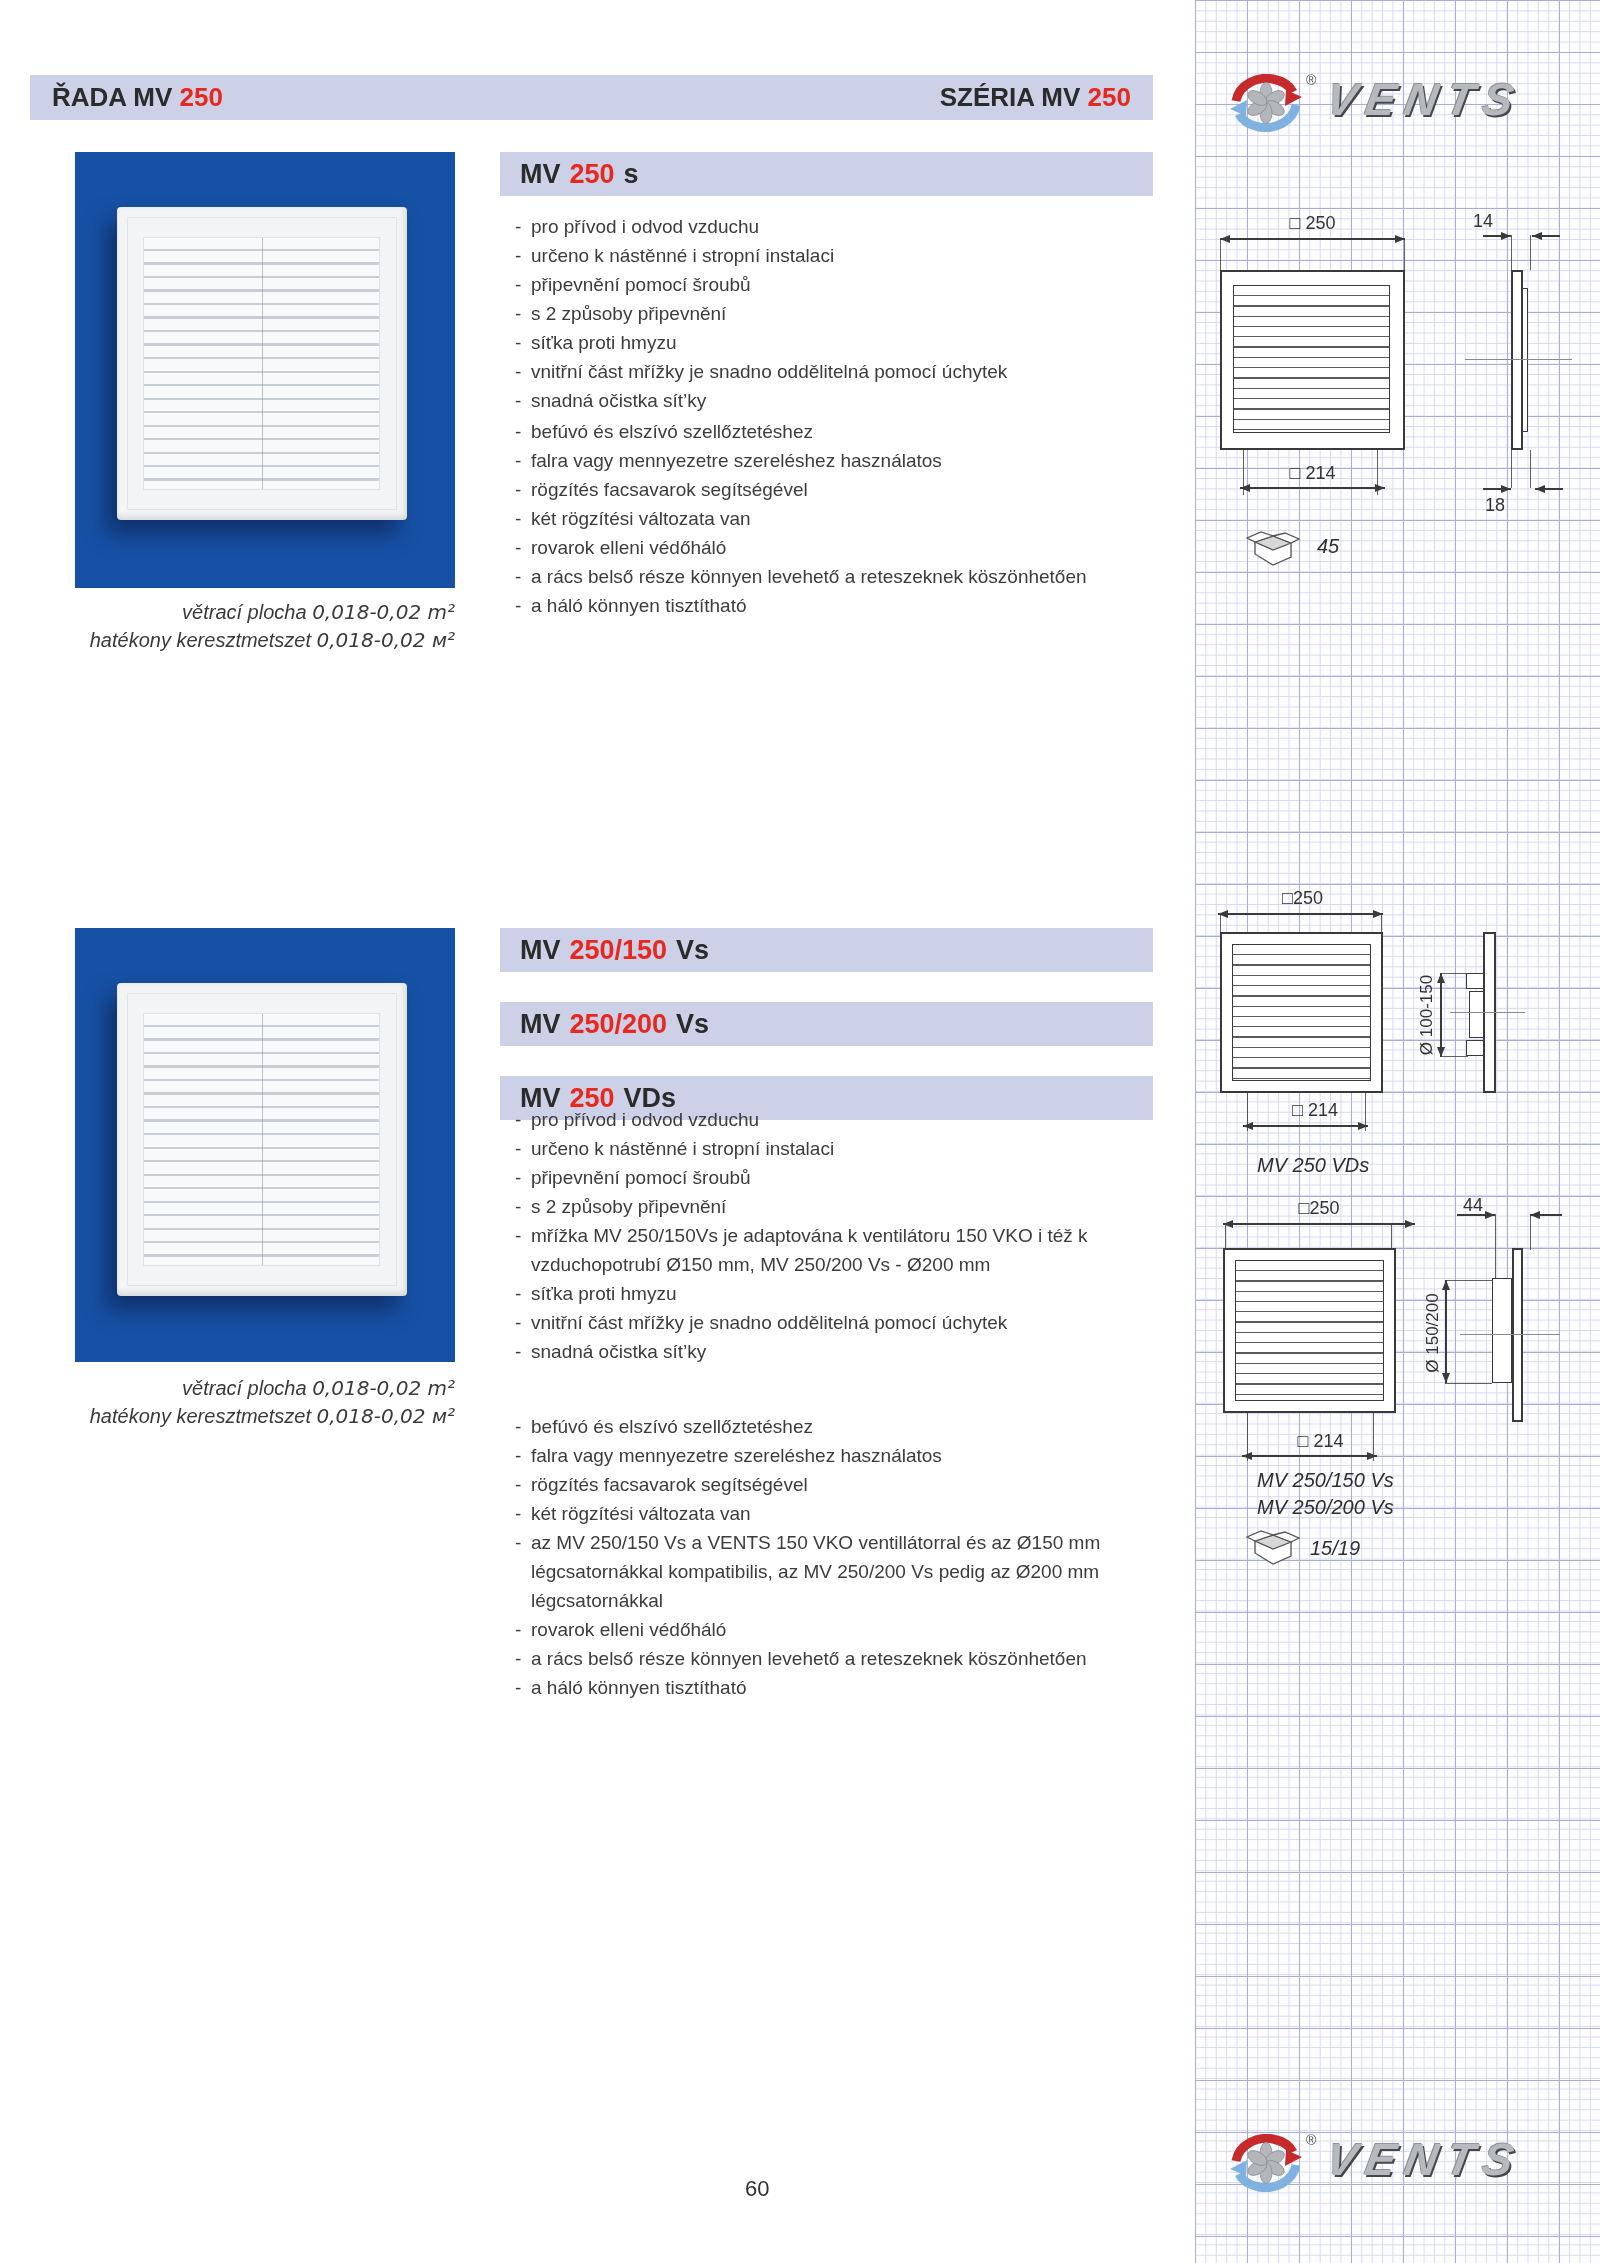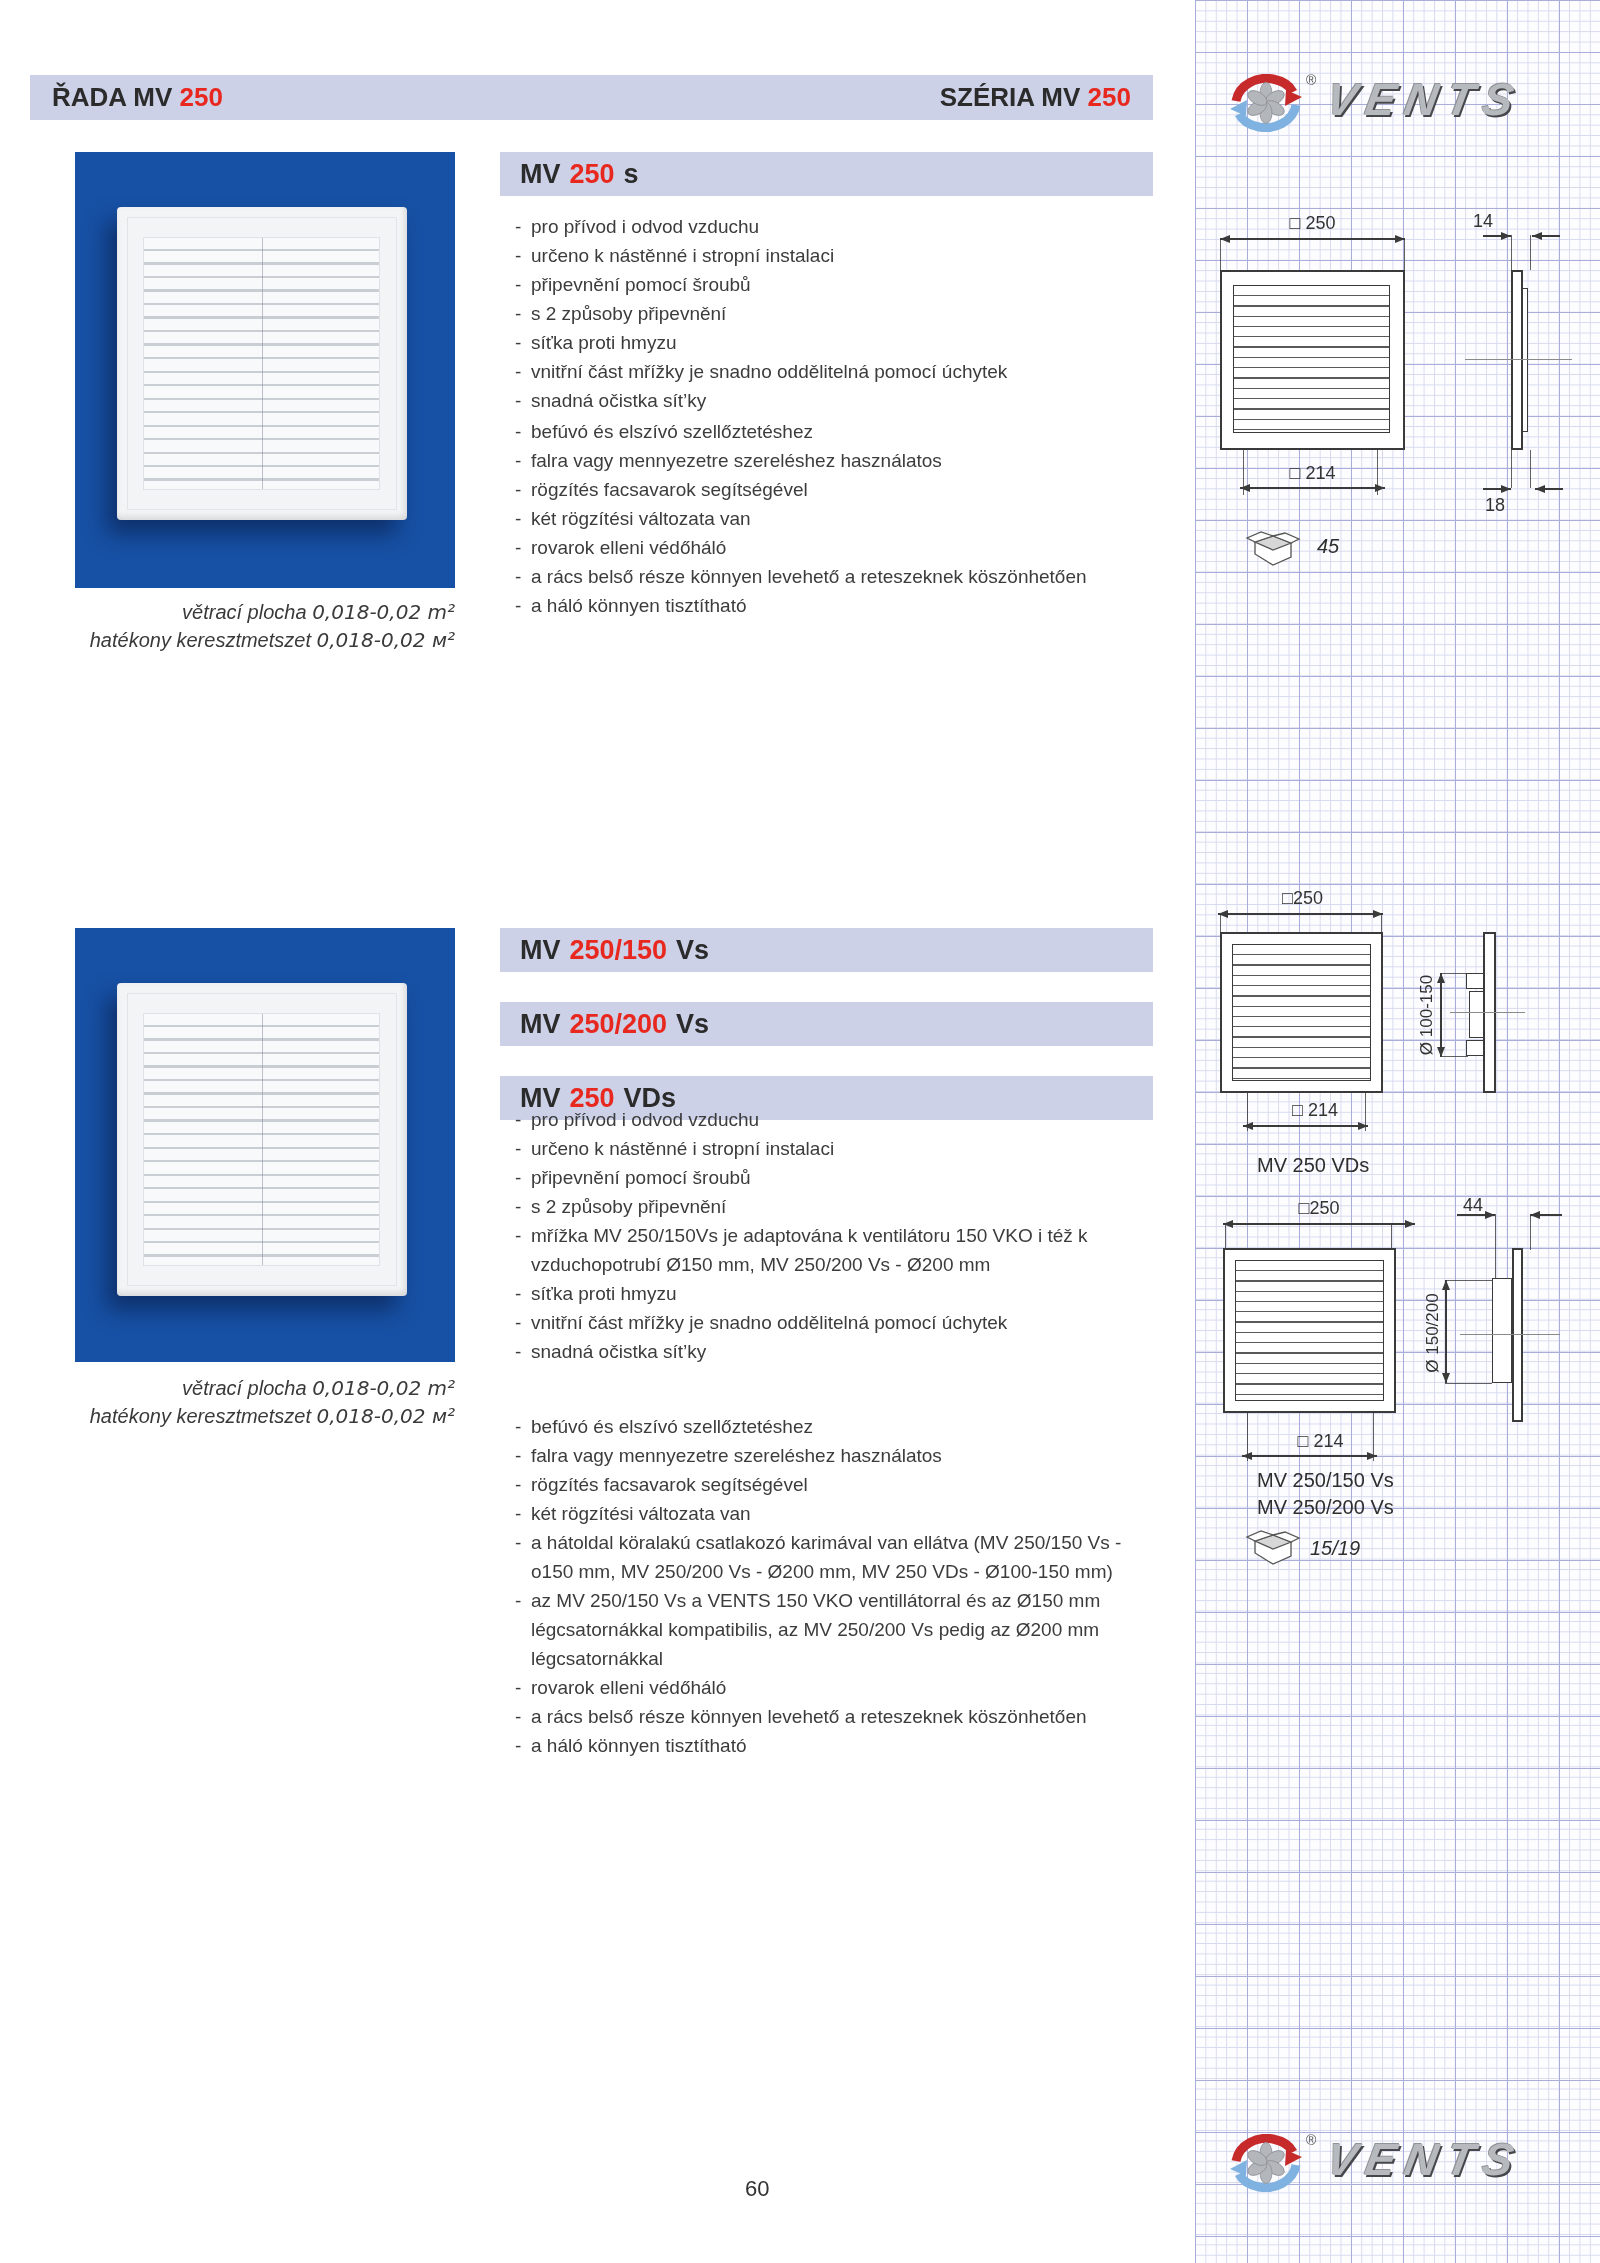--- a/index.html
+++ b/index.html
@@ -43,21 +43,21 @@
     border:1px solid #dfe2e6;}
   .louvers-photo::after{content:"";position:absolute;left:50%;top:0;bottom:0;width:1px;background:rgba(140,146,158,.55);}
 
   .caption{position:absolute;left:75px;width:380px;text-align:right;
     font-style:italic;font-size:20px;line-height:28px;color:#3a3a3a;}
   .cap-val{font-family:"DejaVu Sans",sans-serif;font-style:italic;}
 
   
   .drawing{position:absolute;width:405px;}
   .dim-label{position:absolute;font-size:18px;color:#333;text-align:center;}
-  .cap-ital{position:absolute;font-size:20px;color:#2e2e2e;white-space:nowrap;}
+  .cap-ital{position:absolute;font-style:italic;font-size:20px;color:#2e2e2e;white-space:nowrap;}
   .vlabel{position:absolute;font-size:17px;color:#333;transform:rotate(-90deg);white-space:nowrap;text-align:center;}
 
   .front{position:absolute;background:#fff;border:2px solid #3a3a3a;box-sizing:border-box;}
   .louvers-draw{position:absolute;border:1px solid #3a3a3a;box-sizing:border-box;
     background:repeating-linear-gradient(to bottom,#ffffff 0 9px,#5a5a5a 9px 10.3px);}
   .sidebar-rect{position:absolute;background:#fff;border:2px solid #3a3a3a;box-sizing:border-box;}
   .thin-rect{position:absolute;background:#fff;border:1.5px solid #3a3a3a;box-sizing:border-box;}
   .centerline{position:absolute;height:1px;background:#8a8a8a;}
 
   .dim-h{position:absolute;height:1.5px;background:#3a3a3a;}
@@ -191,21 +191,20 @@
     <li>síťka proti hmyzu</li>
     <li>vnitřní část mřížky je snadno oddělitelná pomocí úchytek</li>
     <li>snadná očistka sít’ky</li>
   </ul>
 
   <ul class="bullets" style="top:1412px;">
     <li>befúvó és elszívó szellőztetéshez</li>
     <li>falra vagy mennyezetre szereléshez használatos</li>
     <li>rögzítés facsavarok segítségével</li>
     <li>két rögzítési változata van</li>
-    <li>a hátoldal köralakú csatlakozó karimával van ellátva (MV 250/150 Vs - o150 mm, MV 250/200 Vs - Ø200 mm, MV 250 VDs - Ø100-150 mm)</li>
     <li>az MV 250/150 Vs a VENTS 150 VKO ventillátorral és az Ø150 mm légcsatornákkal kompatibilis, az MV 250/200 Vs pedig az Ø200 mm légcsatornákkal</li>
     <li>rovarok elleni védőháló</li>
     <li>a rács belső része könnyen levehető a reteszeknek köszönhetően</li>
     <li>a háló könnyen tisztítható</li>
   </ul>
 
   <div class="drawing" style="left:1195px;top:195px;height:390px;">
     <div class="dim-label" style="left:25px;width:185px;top:18px;">□ 250</div>
     <div class="dim-h" style="left:25px;width:185px;top:43px;"></div>
     <div class="ext-v" style="left:25px;top:43px;height:32px;"></div>

